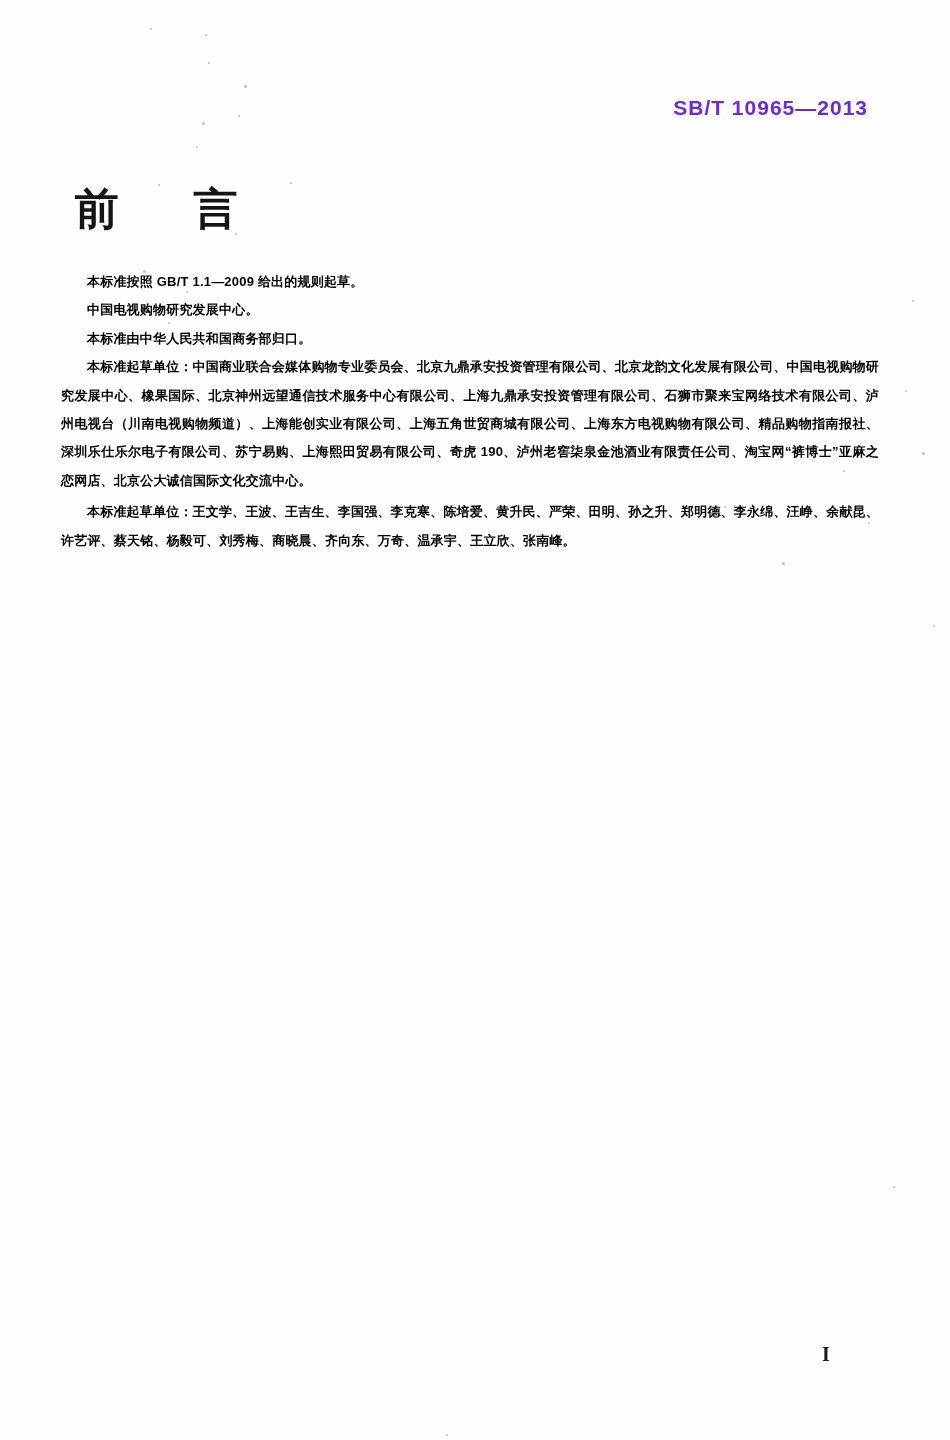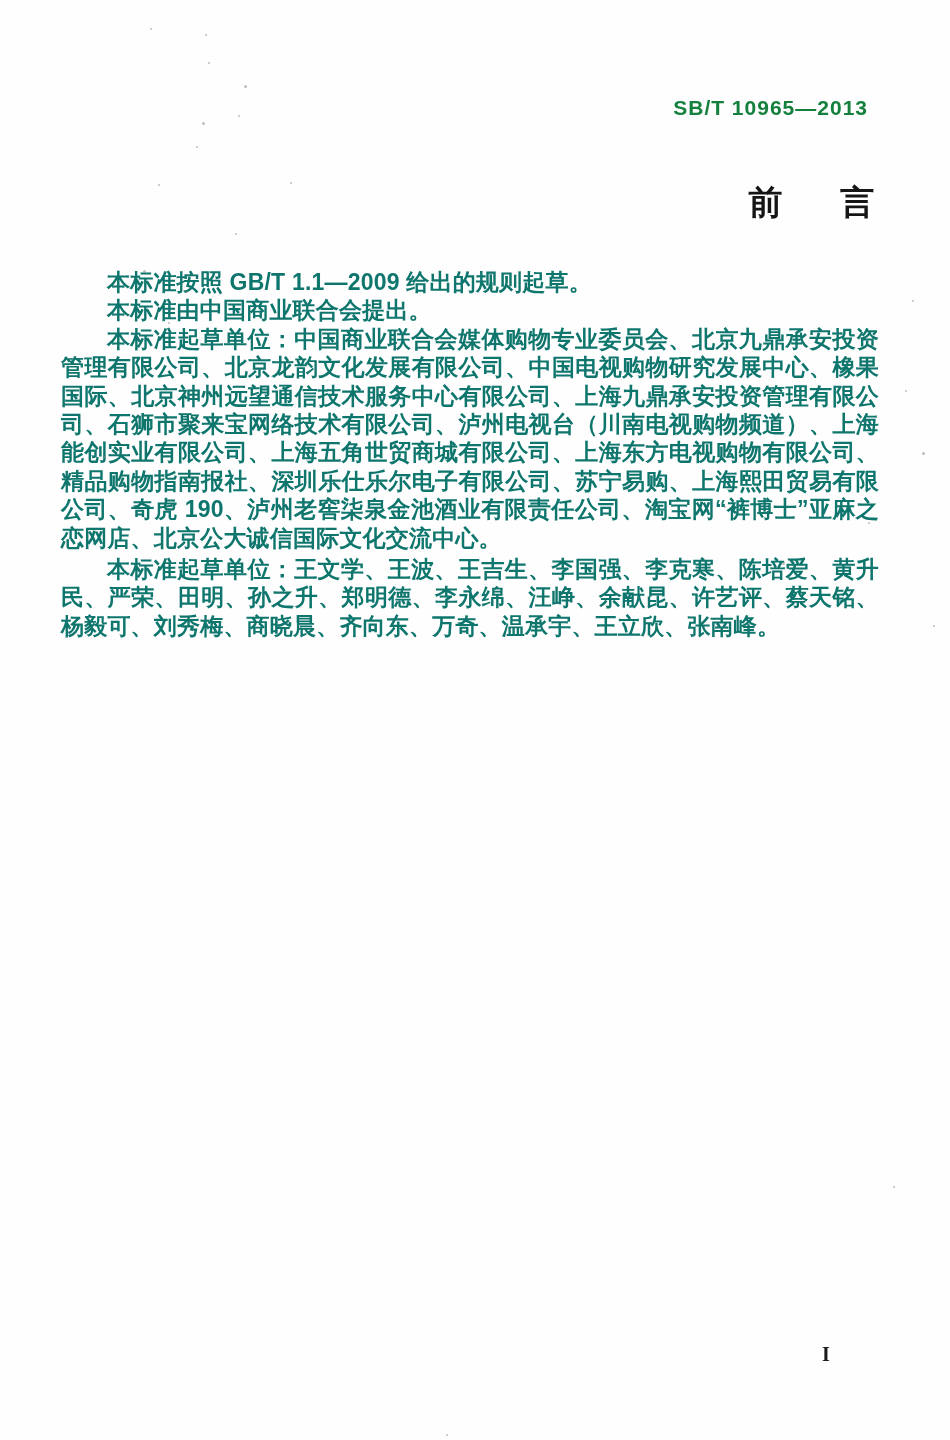--- a/index.html
+++ b/index.html
@@ -18,51 +18,51 @@
   }
   .std-number {
     position: absolute;
     top: 96px;
     left: 0;
     width: 868px;
     text-align: right;
     font-size: 21px;
     font-weight: bold;
     letter-spacing: 1px;
-    color: #15803d;
+    color: #6d28d9;
   }
   .doc-title {
     position: absolute;
     top: 180px;
     left: 0;
     width: 932px;
     margin: 0;
-    text-align: right;
-    font-size: 34px;
+    text-align: left;
+    font-size: 44px;
     font-weight: bold;
     letter-spacing: 1.7em;
     text-indent: 1.7em;
     color: #151515;
   }
   .body-text {
     position: absolute;
     top: 268px;
     left: 61px;
     width: 818px;
   }
   .body-text p {
     margin: 0;
-    font-size: 23px;
+    font-size: 13px;
     line-height: 28.4px;
     font-weight: 600;
     text-align: justify;
     text-justify: inter-character;
     text-indent: 2em;
     letter-spacing: 0.2px;
-    color: #0f766e;
+    color: #000000;
   }
   .body-text p.gap {
     margin-top: 3px;
   }
   .page-number {
     position: absolute;
     top: 1343px;
     left: 822px;
     font-family: "Liberation Serif", serif;
     font-size: 20px;
@@ -81,21 +81,22 @@
 <body>
 
 <div class="page">
 
   <div class="std-number">SB/T 10965—2013</div>
 
   <h1 class="doc-title">前言</h1>
 
   <div class="body-text">
     <p>本标准按照 GB/T 1.1—2009 给出的规则起草。</p>
-    <p>本标准由中国商业联合会提出。</p>
+    <p>中国电视购物研究发展中心。</p>
+    <p>本标准由中华人民共和国商务部归口。</p>
     <p>本标准起草单位：中国商业联合会媒体购物专业委员会、北京九鼎承安投资管理有限公司、北京龙韵文化发展有限公司、中国电视购物研究发展中心、橡果国际、北京神州远望通信技术服务中心有限公司、上海九鼎承安投资管理有限公司、石狮市聚来宝网络技术有限公司、泸州电视台（川南电视购物频道）、上海能创实业有限公司、上海五角世贸商城有限公司、上海东方电视购物有限公司、精品购物指南报社、深圳乐仕乐尔电子有限公司、苏宁易购、上海熙田贸易有限公司、奇虎 190、泸州老窖柒泉金池酒业有限责任公司、淘宝网“裤博士”亚麻之恋网店、北京公大诚信国际文化交流中心。</p>
     <p class="gap">本标准起草单位：王文学、王波、王吉生、李国强、李克寒、陈培爱、黄升民、严荣、田明、孙之升、郑明德、李永绵、汪峥、余献昆、许艺评、蔡天铭、杨毅可、刘秀梅、商晓晨、齐向东、万奇、温承宇、王立欣、张南峰。</p>
   </div>
 
   <div class="page-number">I</div>
 
 <i class="speck" style="left: 150px; top: 28px; width: 2px; height: 2px;"></i>
     <i class="speck" style="left: 205px; top: 34px; width: 2px; height: 2px;"></i>
     <i class="speck" style="left: 208px; top: 62px; width: 2px; height: 2px;"></i>
     <i class="speck" style="left: 244px; top: 85px; width: 3px; height: 3px;"></i>

